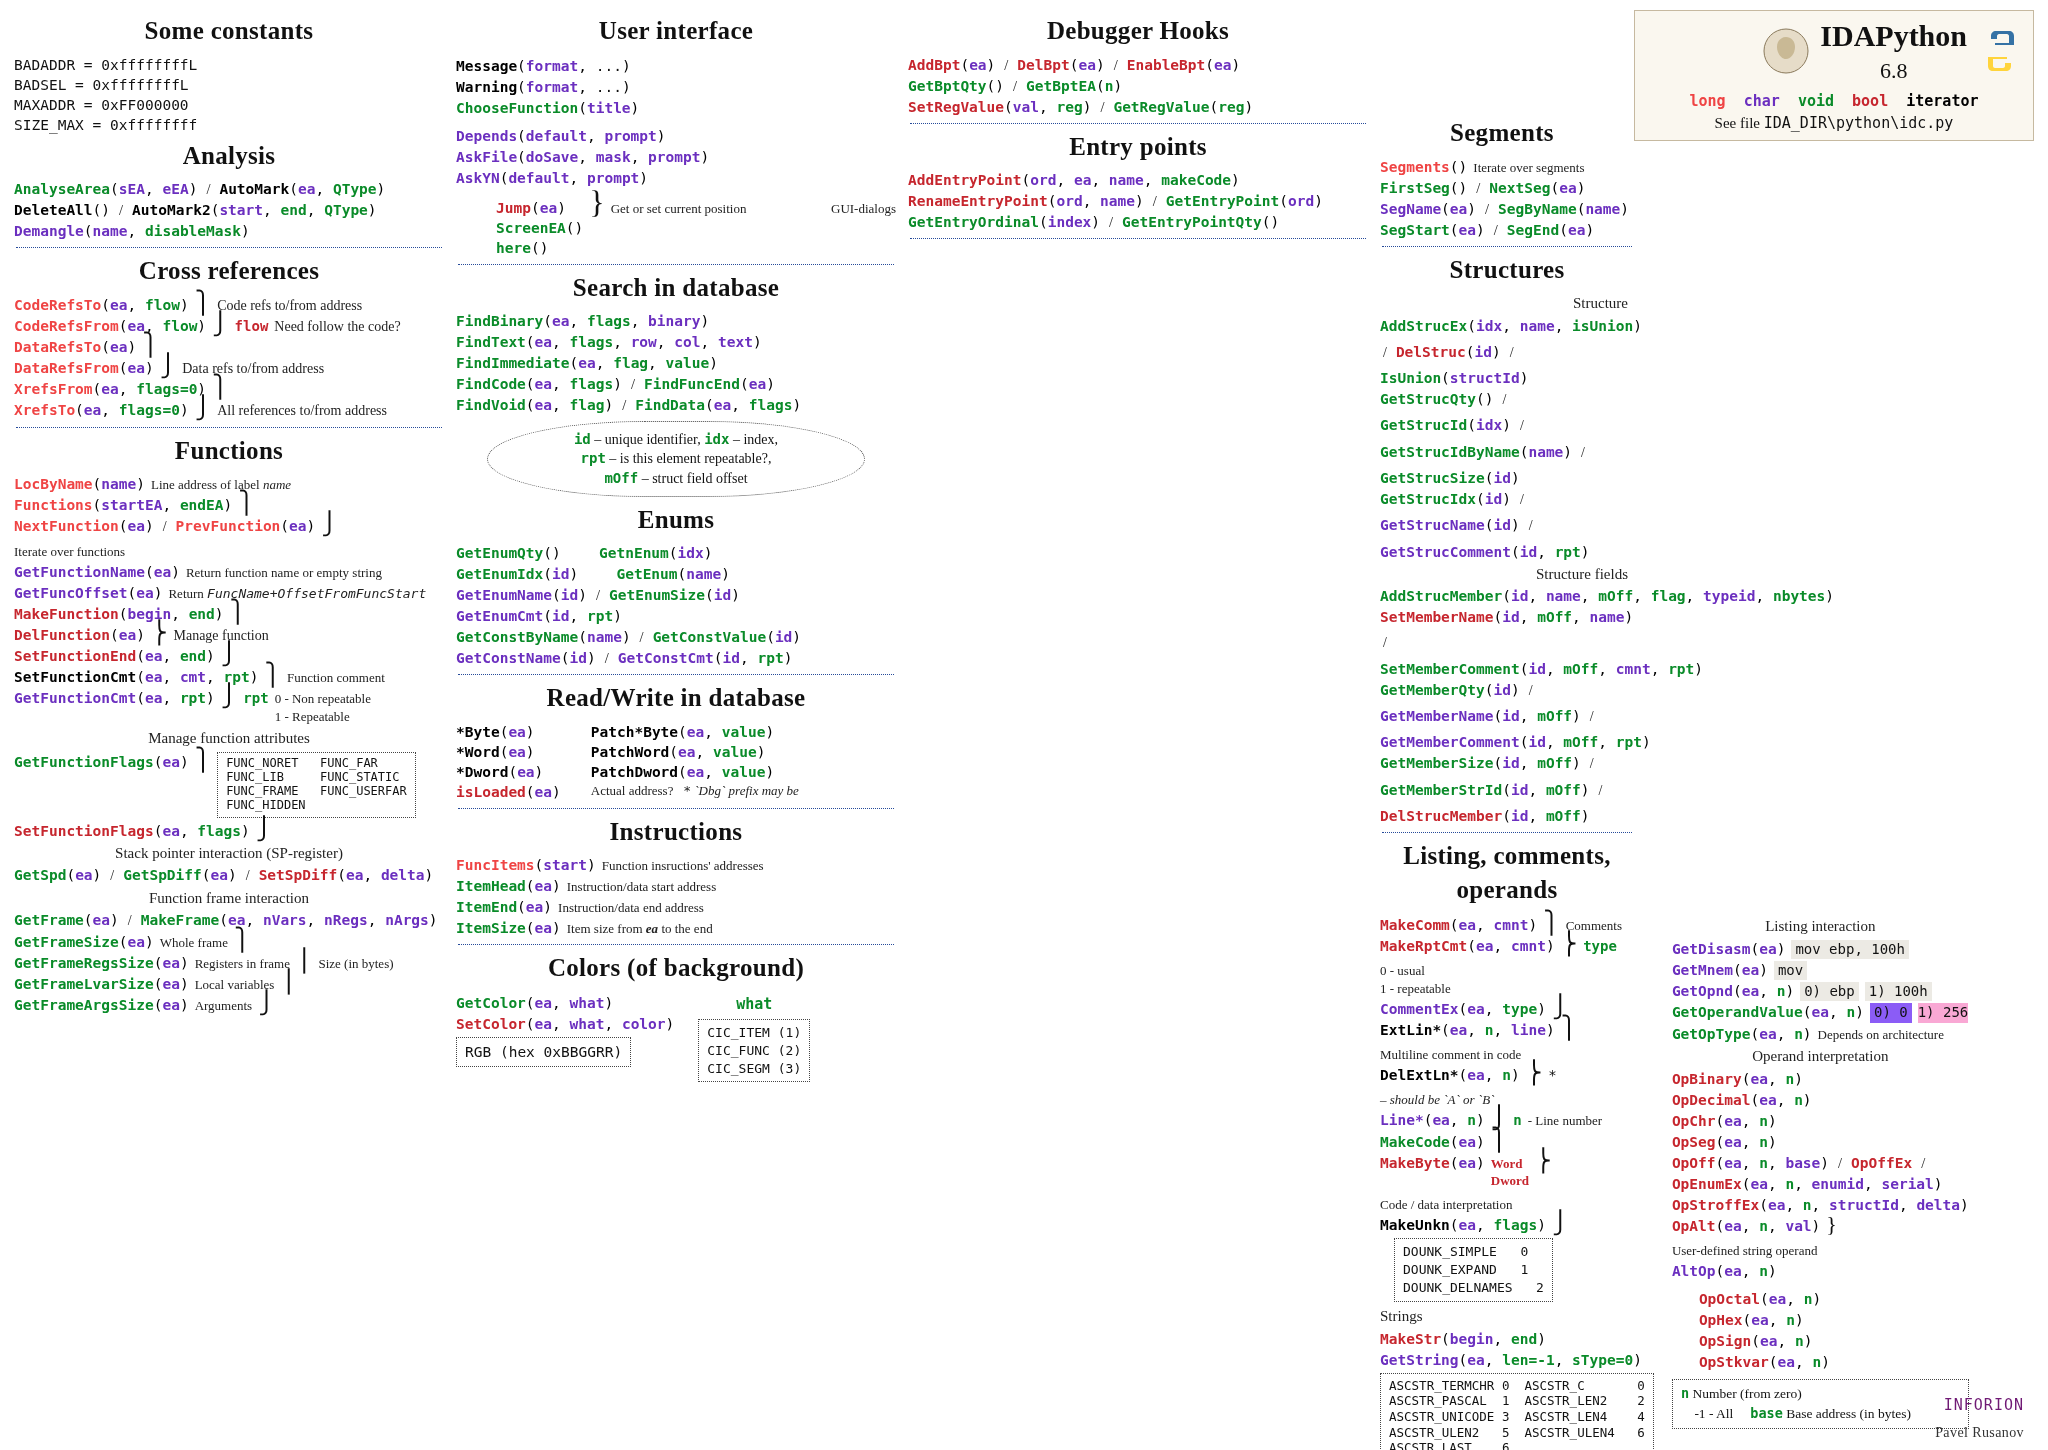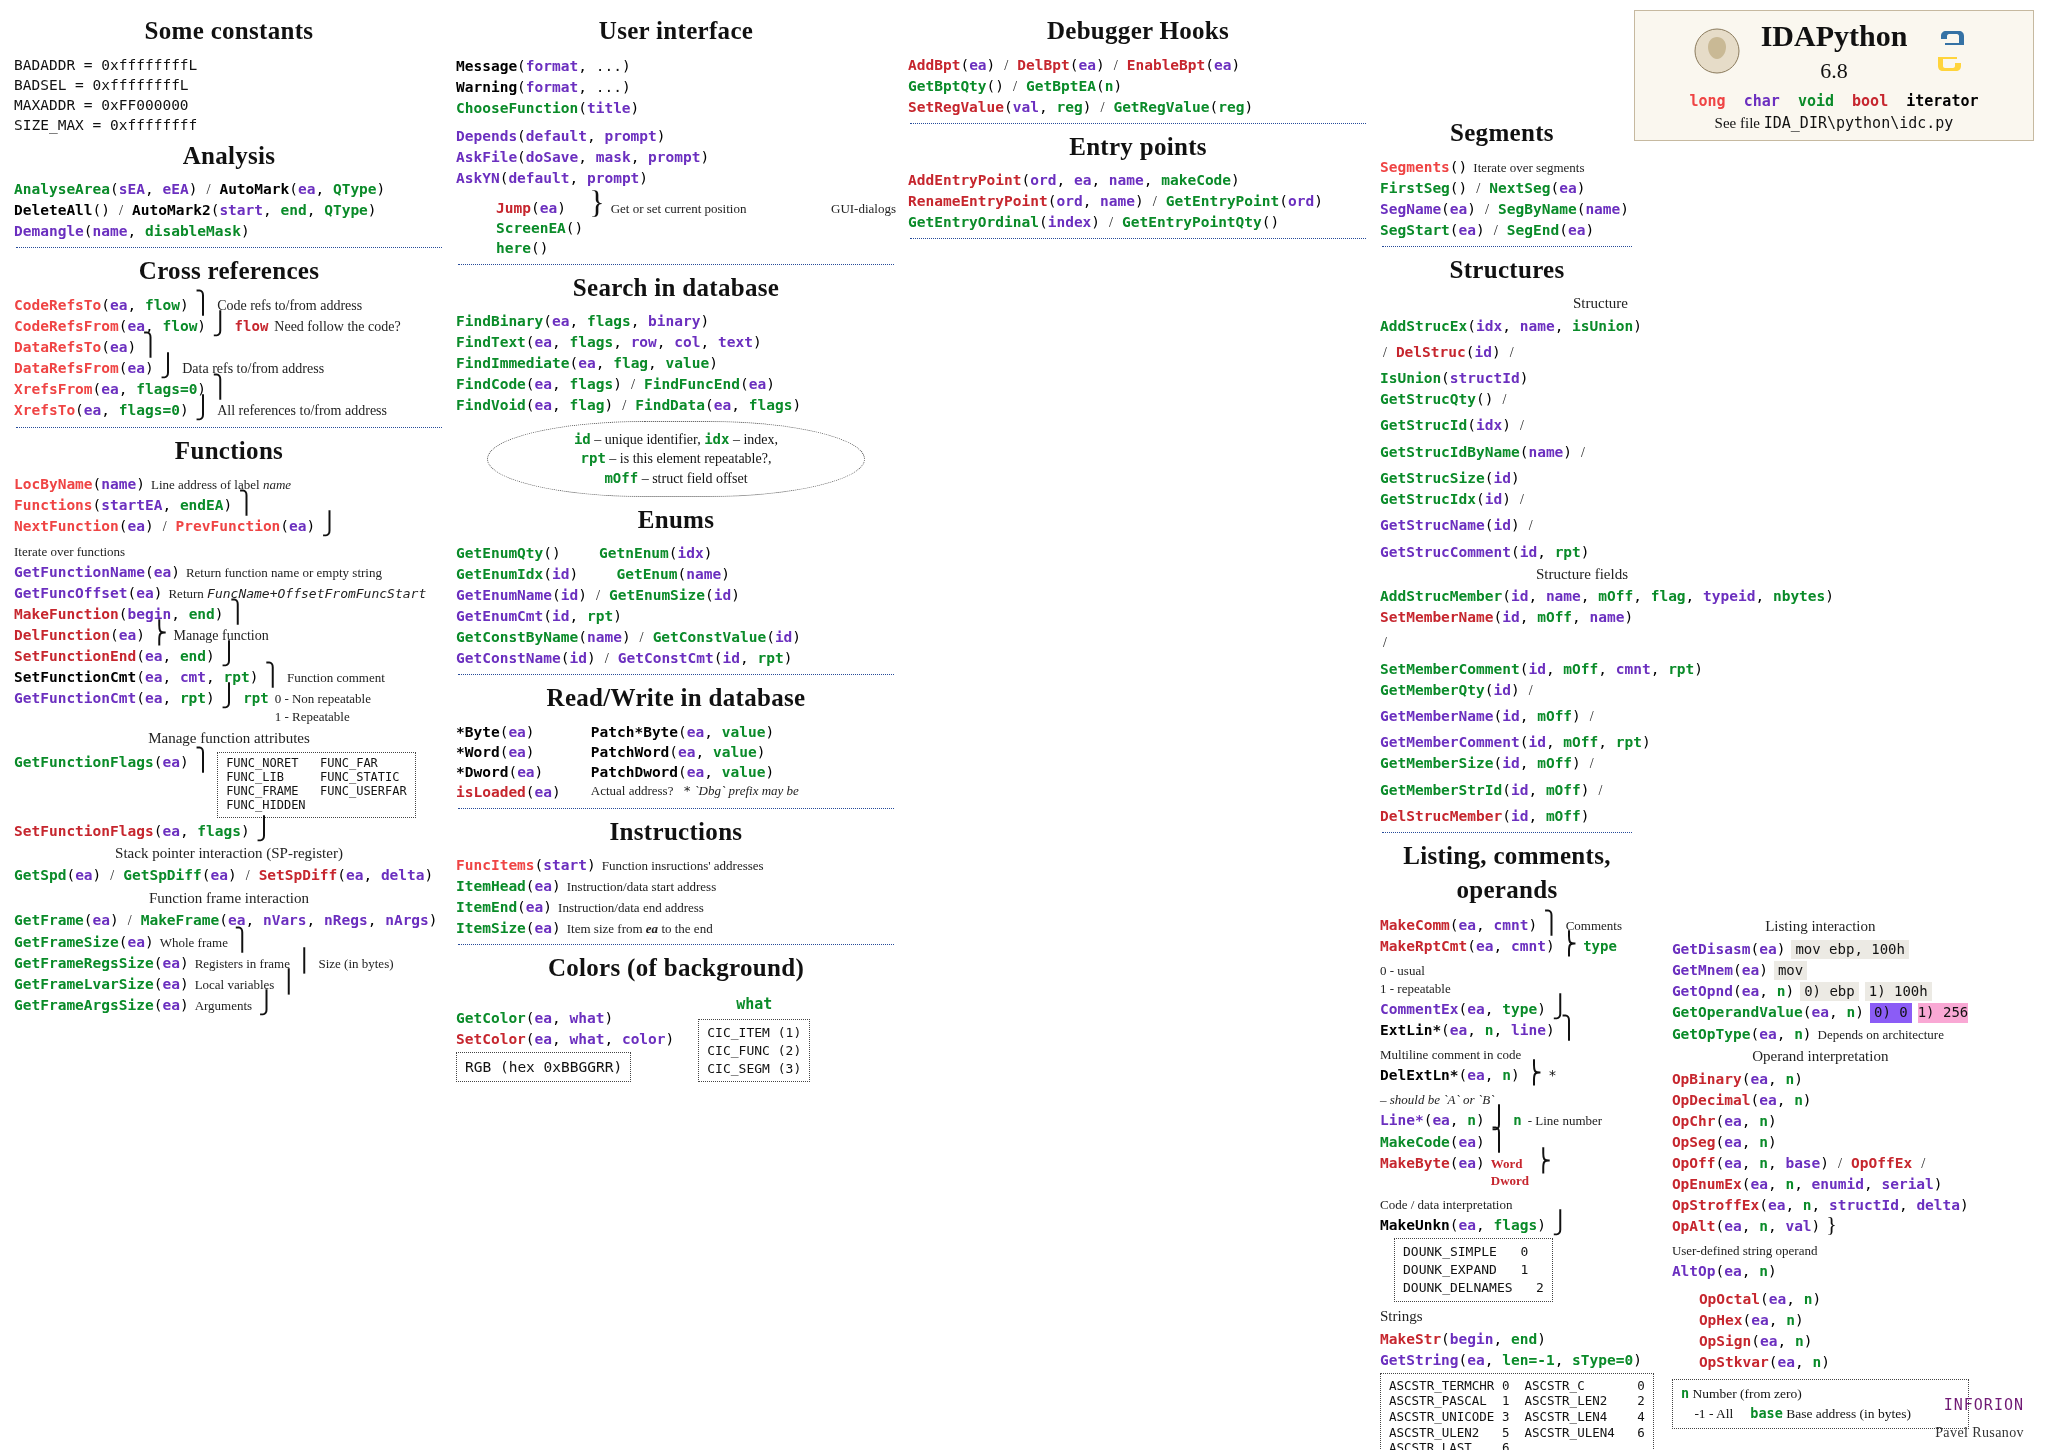--- a/index.html
+++ b/index.html
@@ -34,21 +34,21 @@
   .footer { position:absolute; right:24px; bottom:8px; font-family:Georgia,serif; color:#333; letter-spacing:.4px; }
   .logo { position:absolute; right:24px; bottom:34px; font-family:"DejaVu Sans Mono",monospace; color:#701a75; font-size:15px; letter-spacing:1px; }
   .infobubble { border:1.4px dotted #444; border-radius:50%/60%; padding:8px 14px; margin:6px auto; width:86%; font-family:Georgia,serif; font-size:14px; text-align:center; }
   .legend { border:1.4px dotted #444; padding:4px 8px; font-family:Georgia,serif; font-size:13.5px; }
   .legend .tt { font-family:"DejaVu Sans Mono",monospace; }
 </style>
 </head>
 <body>
 
 <div class="brand">
-  <div style="display:flex;align-items:center;justify-content:center;gap:20px">
+  <div style="display:flex;align-items:center;justify-content:flex-end;gap:10px">
     <svg width="48" height="48" viewBox="0 0 48 48">
         <circle cx="24" cy="24" r="22" fill="#e6dcc8" stroke="#8a7a5c"></circle>
         <path d="M24 10c-5 0-9 4-9 10s4 12 9 12 9-6 9-12-4-10-9-10z" fill="#c9b995"></path>
       </svg>
     <div>
       <div class="title">IDAPython</div>
       <div class="ver">6.8</div>
     </div>
     <svg width="48" height="48" viewBox="0 0 48 48">
         <path d="M22 4h10c3 0 5 2 5 5v9H18v-2h14V9c0-1-1-2-2-2h-8c-1 0-2 1-2 2v3h-6V9c0-3 2-5 5-5h3z" fill="#3572A5"></path>
@@ -358,21 +358,21 @@
         </div>
         <div class="row">
           <span class="sig"><span class="g">ItemSize</span><span class="pu">(</span><span class="p">ea</span><span class="pu">)</span></span>
           <span class="note s">Item size from <b><i>ea</i></b> to the end</span>
         </div>
       </div>
   <div class="hr"></div>
 
   <h2>Colors (of background)</h2>
   <div id="colors-body">
-        <div class="row" style="align-items:flex-end">
+        <div class="row" style="align-items:flex-start">
        <div class="mono">
          <div class="row">
               <span class="sig"><span class="g">GetColor</span><span class="pu">(</span><span class="p">ea</span><span class="pu">, </span><span class="p">what</span><span class="pu">)</span></span>
             </div><div class="row">
               <span class="sig"><span class="r">SetColor</span><span class="pu">(</span><span class="p">ea</span><span class="pu">, </span><span class="p">what</span><span class="pu">, </span><span class="p">color</span><span class="pu">)</span></span>
             </div>
          <div class="box">RGB (hex 0xBBGGRR)</div>
        </div>
        <div style="margin-left:18px">
          <div class="sub" style="text-align:center"><span class="tt g">what</span></div>

